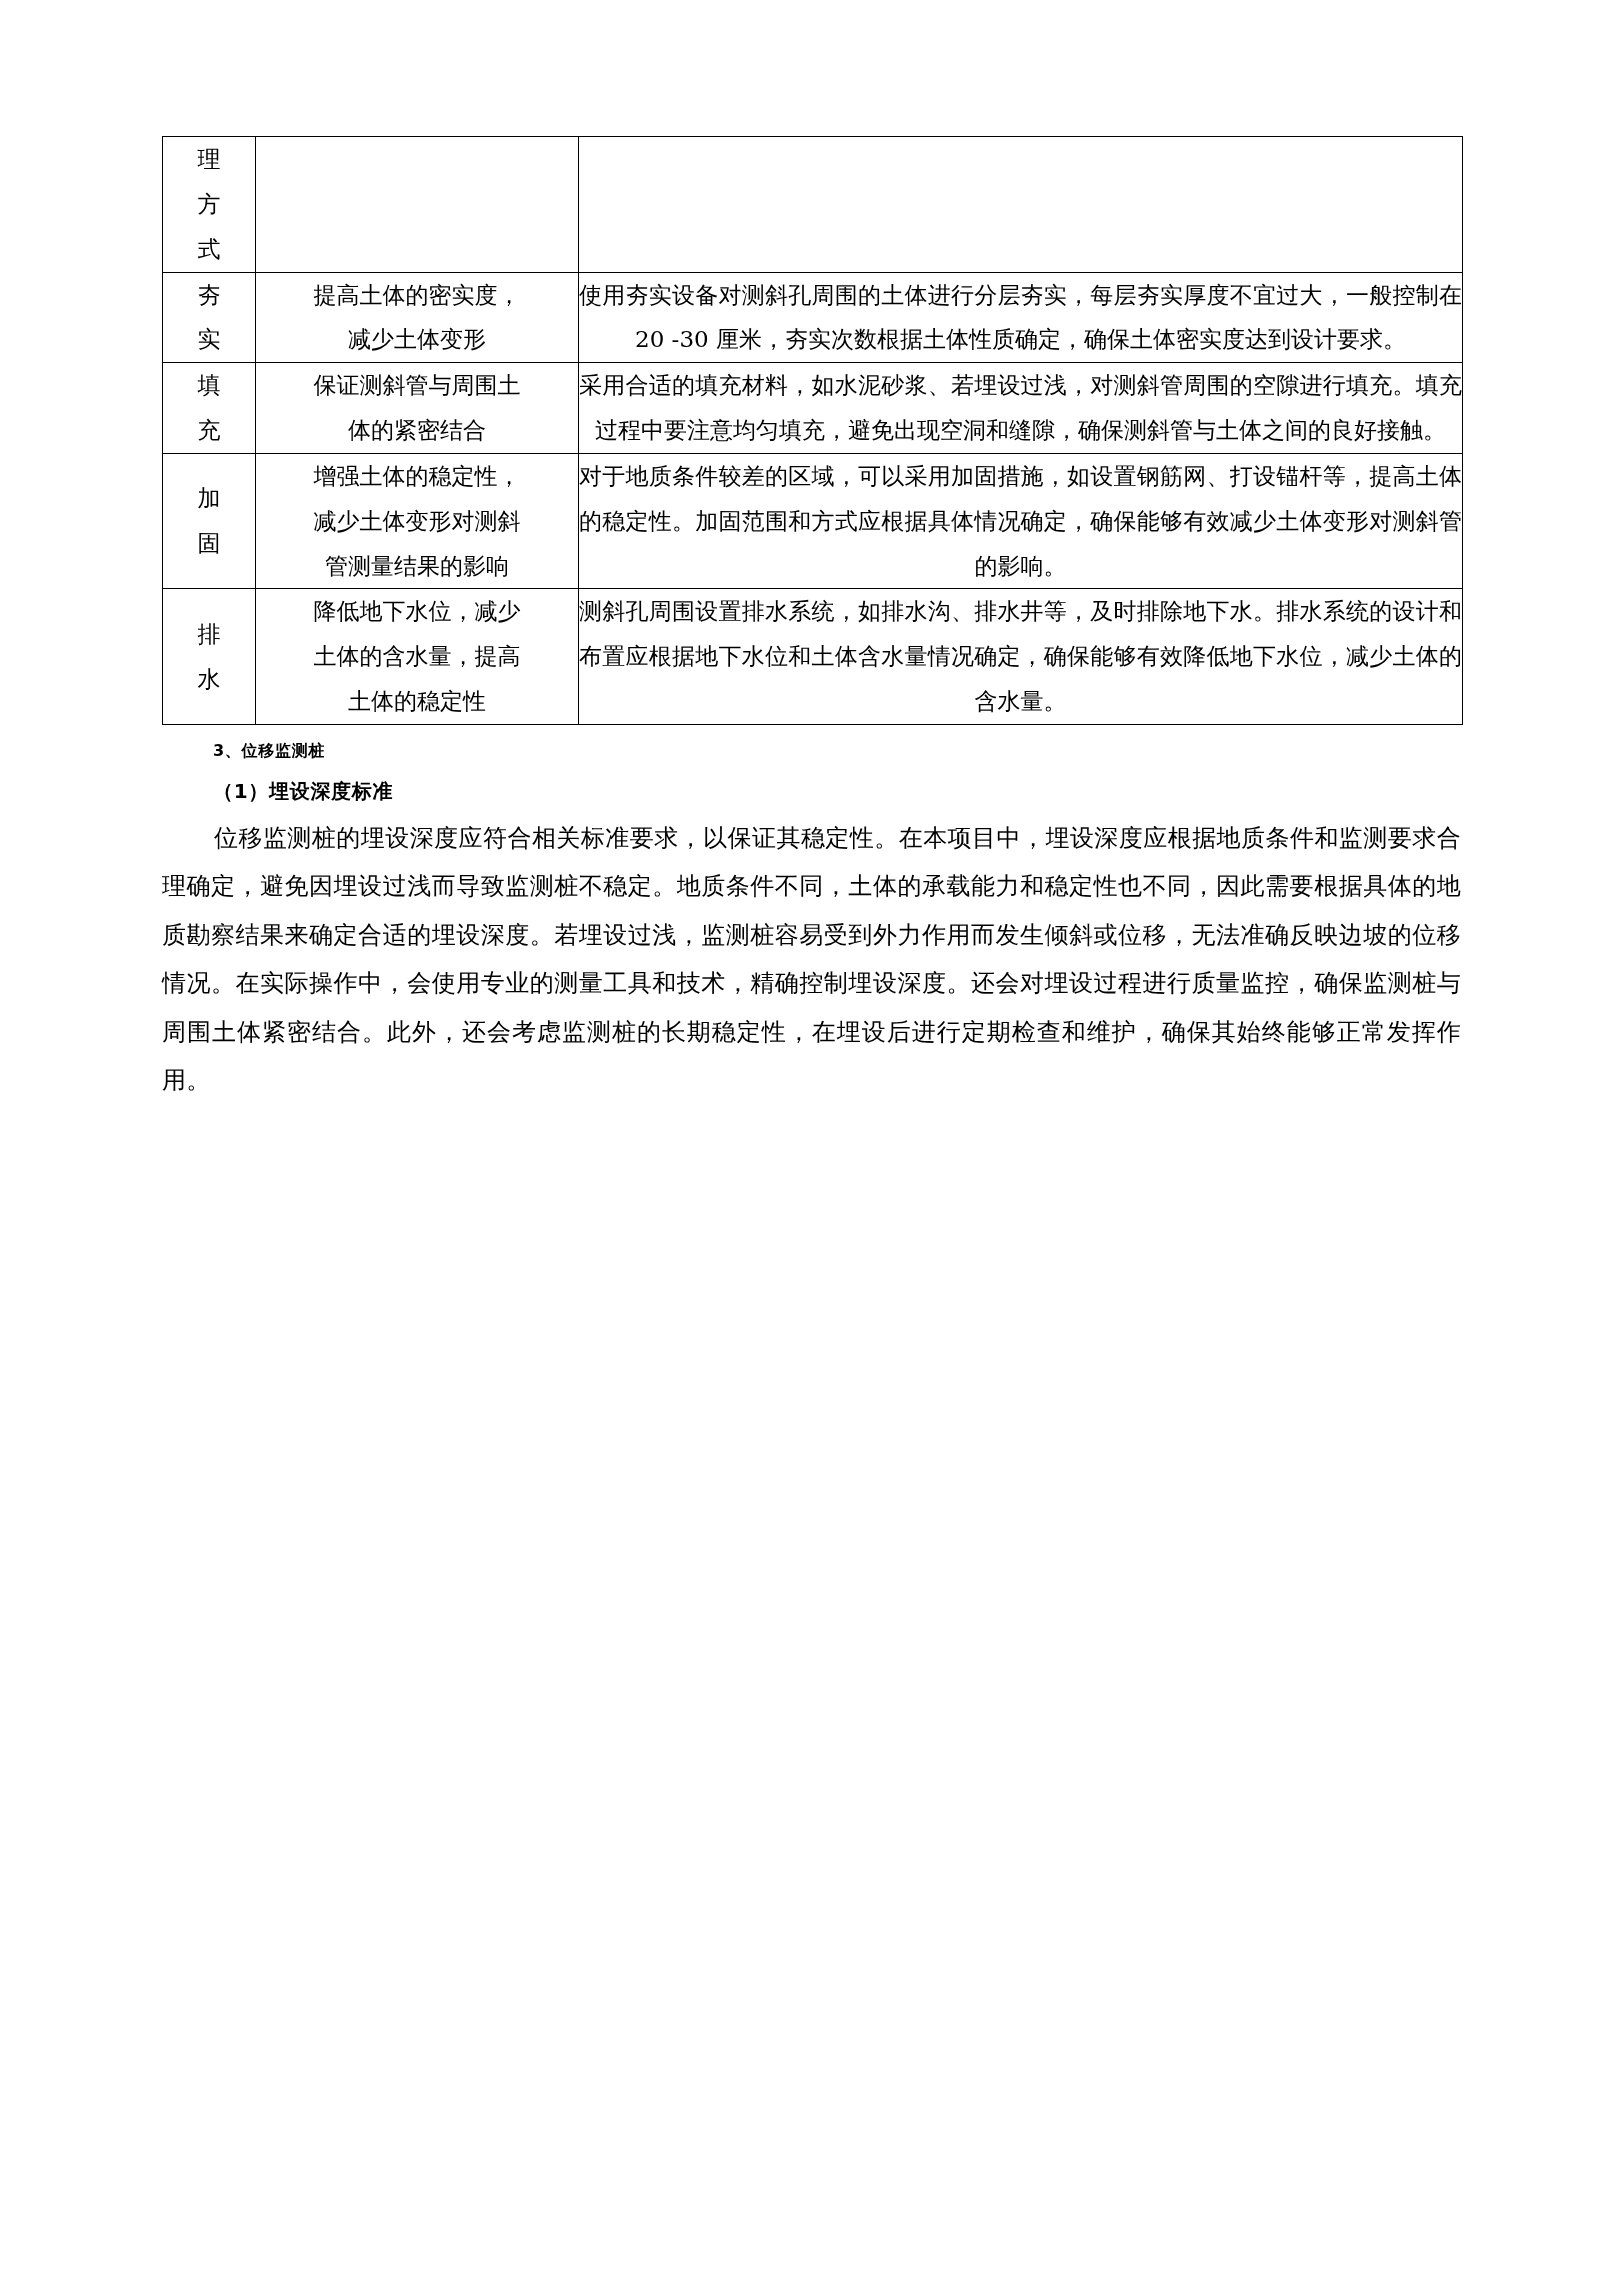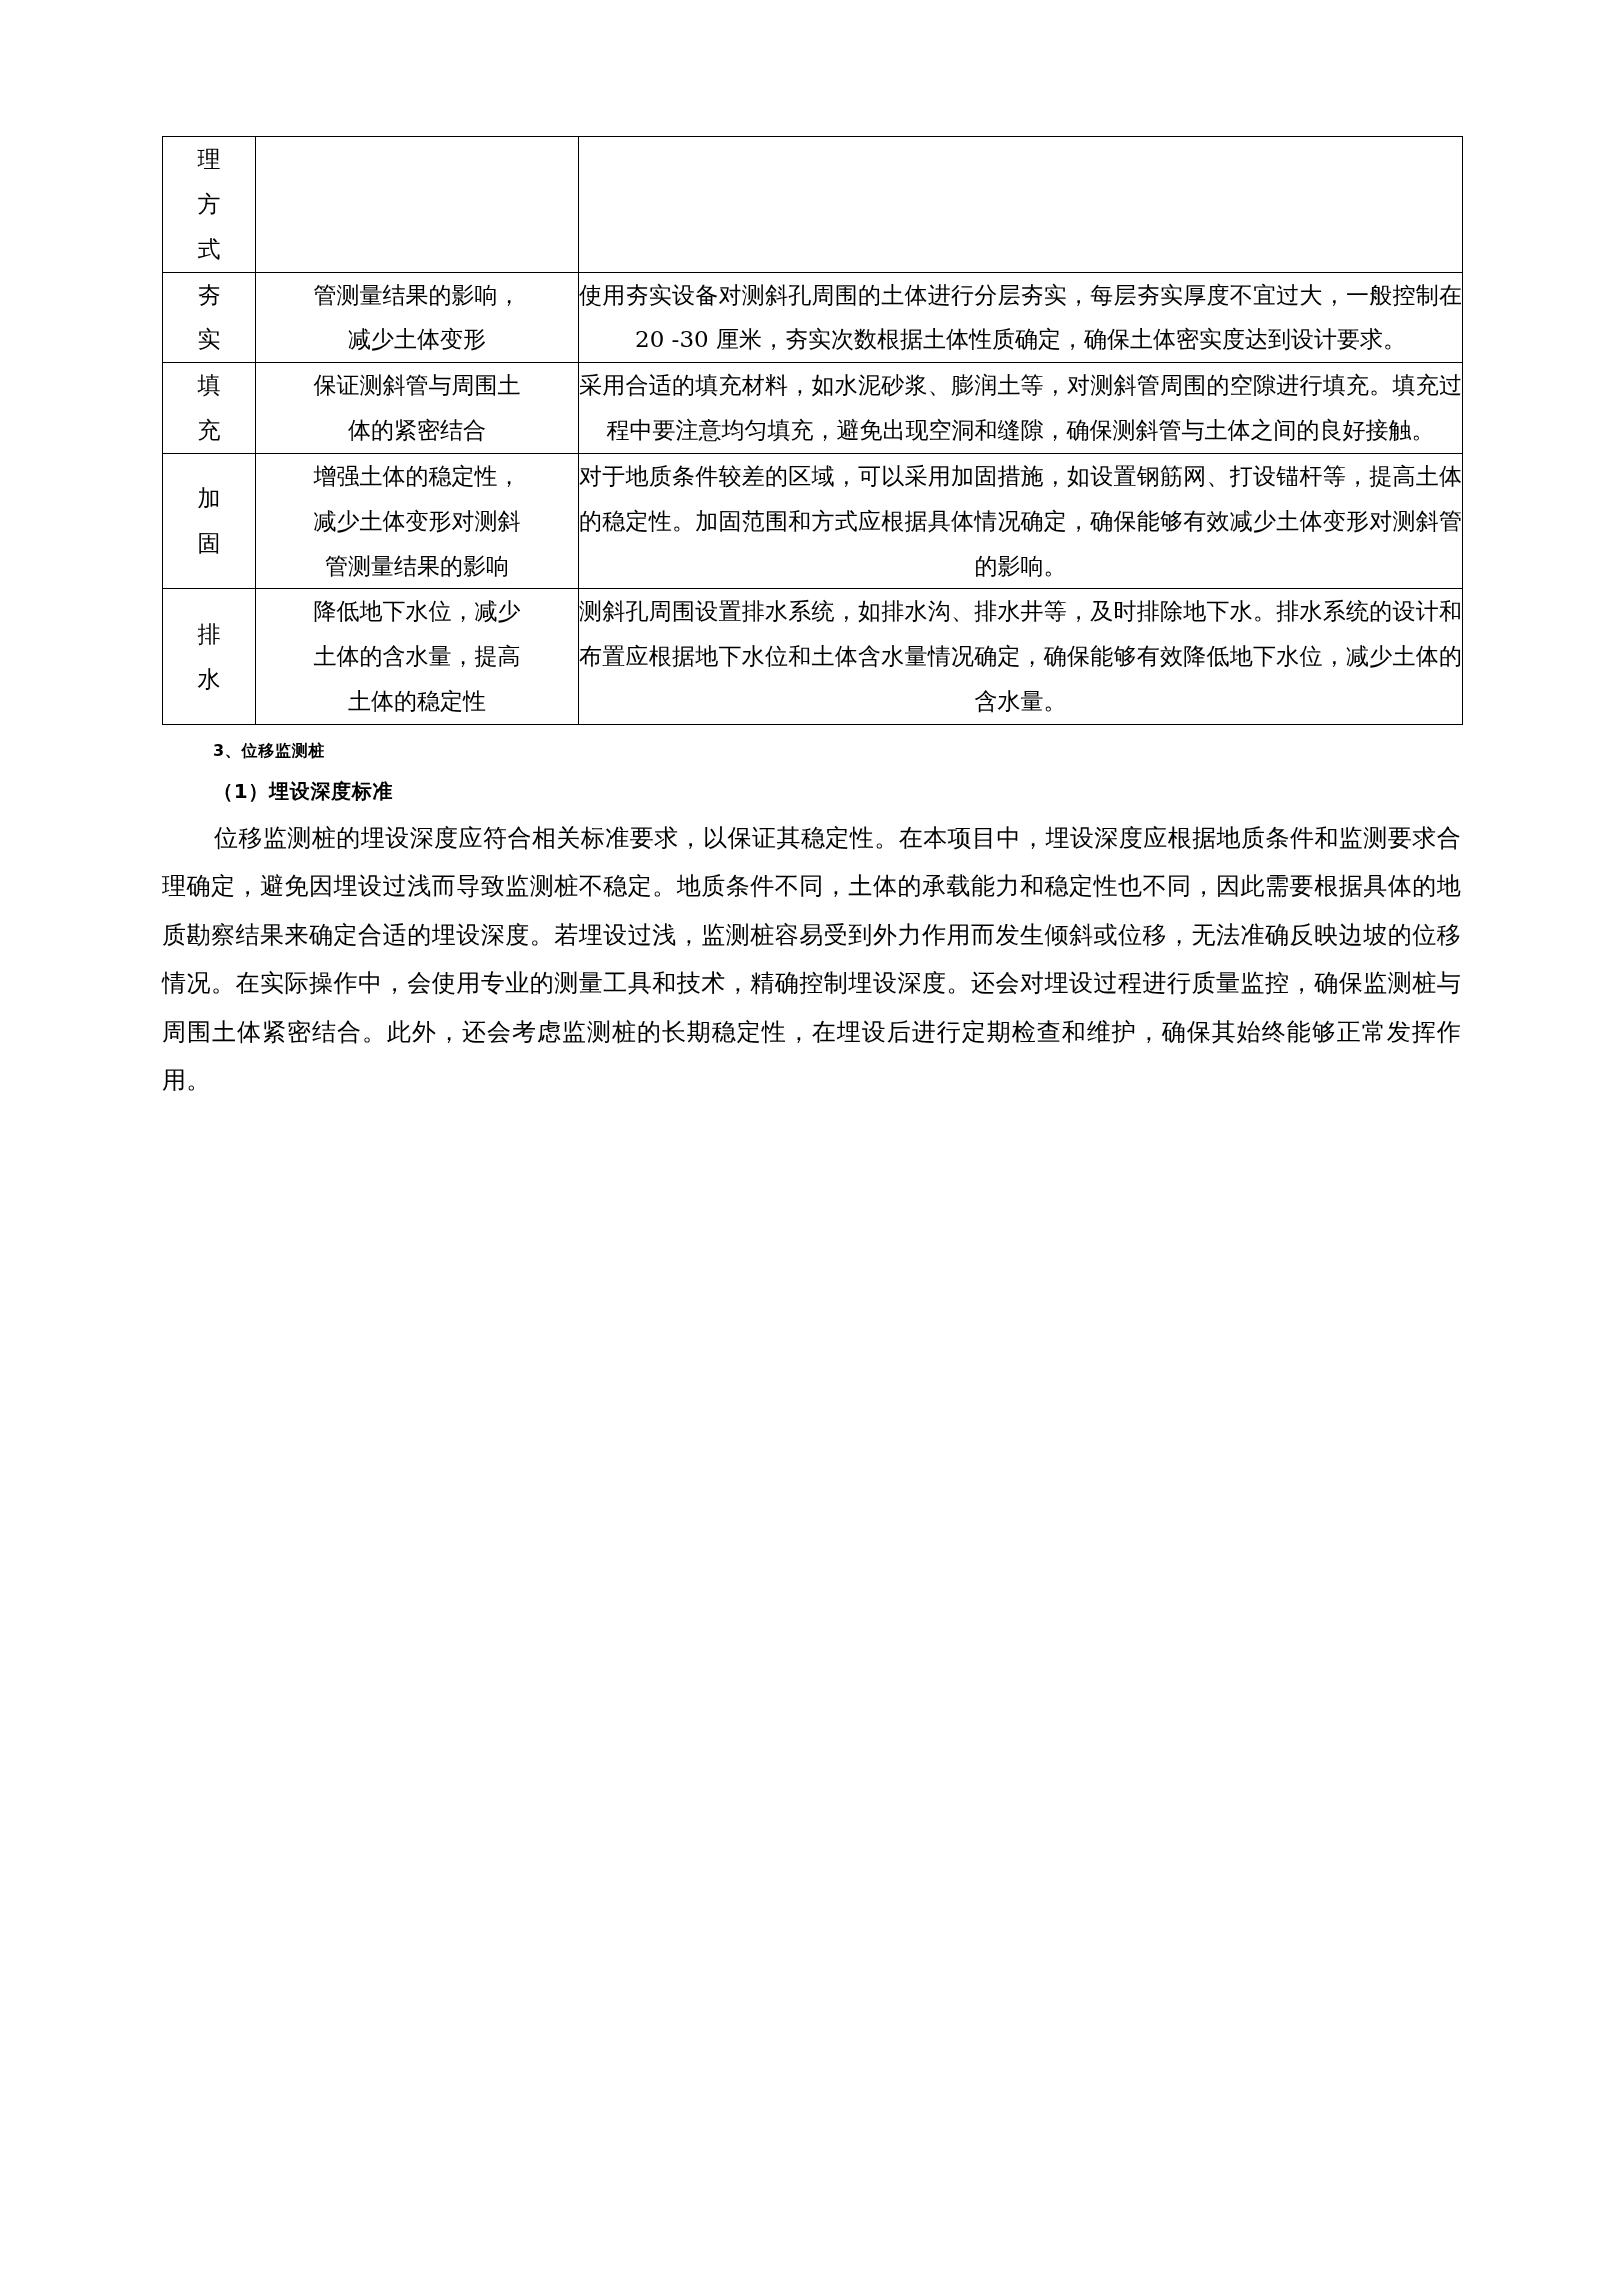--- a/index.html
+++ b/index.html
@@ -136,21 +136,21 @@
 
         <tr>
           <td class="col-method">
             <span class="vert-chars">
               <span>夯</span>
               <span>实</span>
             </span>
           </td>
           <td class="col-purpose">
             <span class="cell-lines">
-              <span>管测量结果的影响，</span>
+              <span>提高土体的密实度，</span>
               <span>减少土体变形</span>
             </span>
           </td>
           <td class="col-detail">
             <span class="detail-text">使用夯实设备对测斜孔周围的土体进行分层夯实，每层夯实厚度不宜过大，一般控制在 20 -30 厘米，夯实次数根据土体性质确定，确保土体密实度达到设计要求。</span>
           </td>
         </tr>
 
         <tr>
           <td class="col-method">
@@ -159,21 +159,21 @@
               <span>充</span>
             </span>
           </td>
           <td class="col-purpose">
             <span class="cell-lines">
               <span>保证测斜管与周围土</span>
               <span>体的紧密结合</span>
             </span>
           </td>
           <td class="col-detail">
-            <span class="detail-text">采用合适的填充材料，如水泥砂浆、膨润土等，对测斜管周围的空隙进行填充。填充过程中要注意均匀填充，避免出现空洞和缝隙，确保测斜管与土体之间的良好接触。</span>
+            <span class="detail-text">采用合适的填充材料，如水泥砂浆、若埋设过浅，对测斜管周围的空隙进行填充。填充过程中要注意均匀填充，避免出现空洞和缝隙，确保测斜管与土体之间的良好接触。</span>
           </td>
         </tr>
 
         <tr>
           <td class="col-method">
             <span class="vert-chars">
               <span>加</span>
               <span>固</span>
             </span>
           </td>

